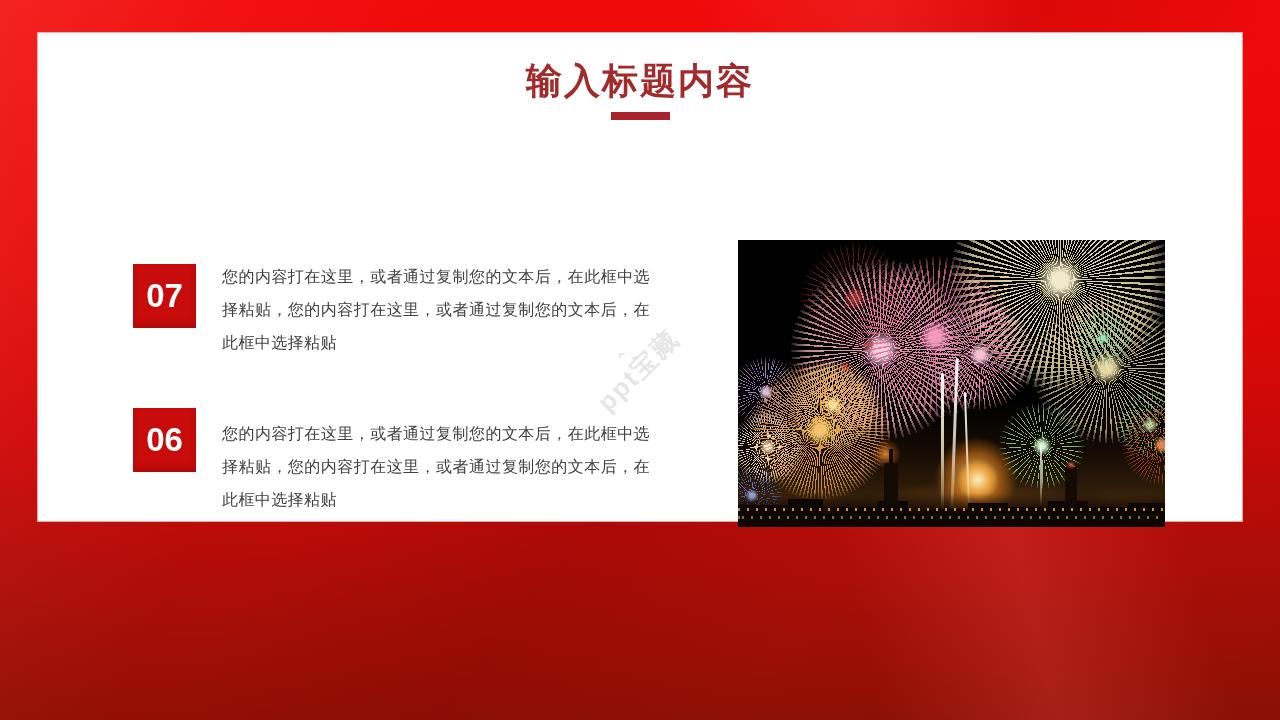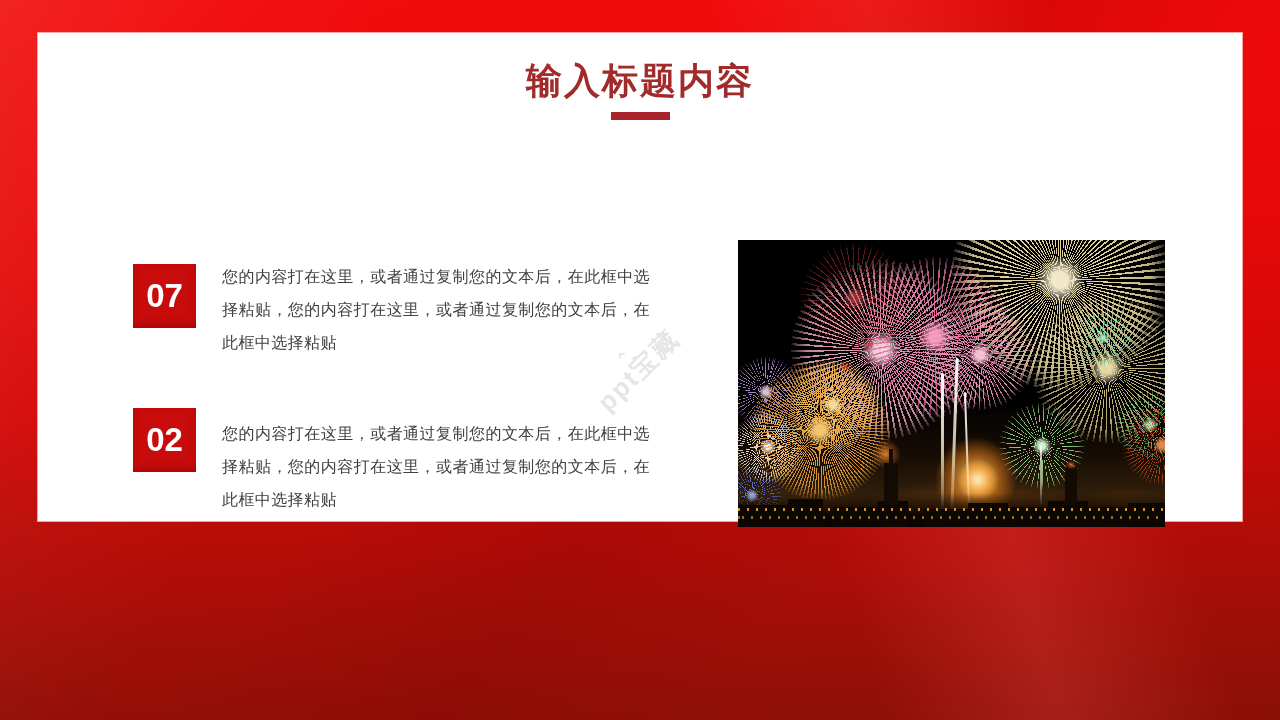--- a/index.html
+++ b/index.html
@@ -105,21 +105,21 @@
 
     <div class="title">输入标题内容</div>
     <div class="title-underline"></div>
 
     <div class="num-box n1">
       <span>07</span>
     </div>
     <div class="item-text t1">您的内容打在这里，或者通过复制您的文本后，在此框中选择粘贴，您的内容打在这里，或者通过复制您的文本后，在此框中选择粘贴</div>
 
     <div class="num-box n2">
-      <span>02</span>
+      <span>06</span>
     </div>
     <div class="item-text t2">您的内容打在这里，或者通过复制您的文本后，在此框中选择粘贴，您的内容打在这里，或者通过复制您的文本后，在此框中选择粘贴</div>
 
     <div class="watermark">
       <span class="roof">⌃</span>
       <span>ppt宝藏</span>
     </div>
 
     <div class="photo" title="fireworks-over-city-at-night">
 

